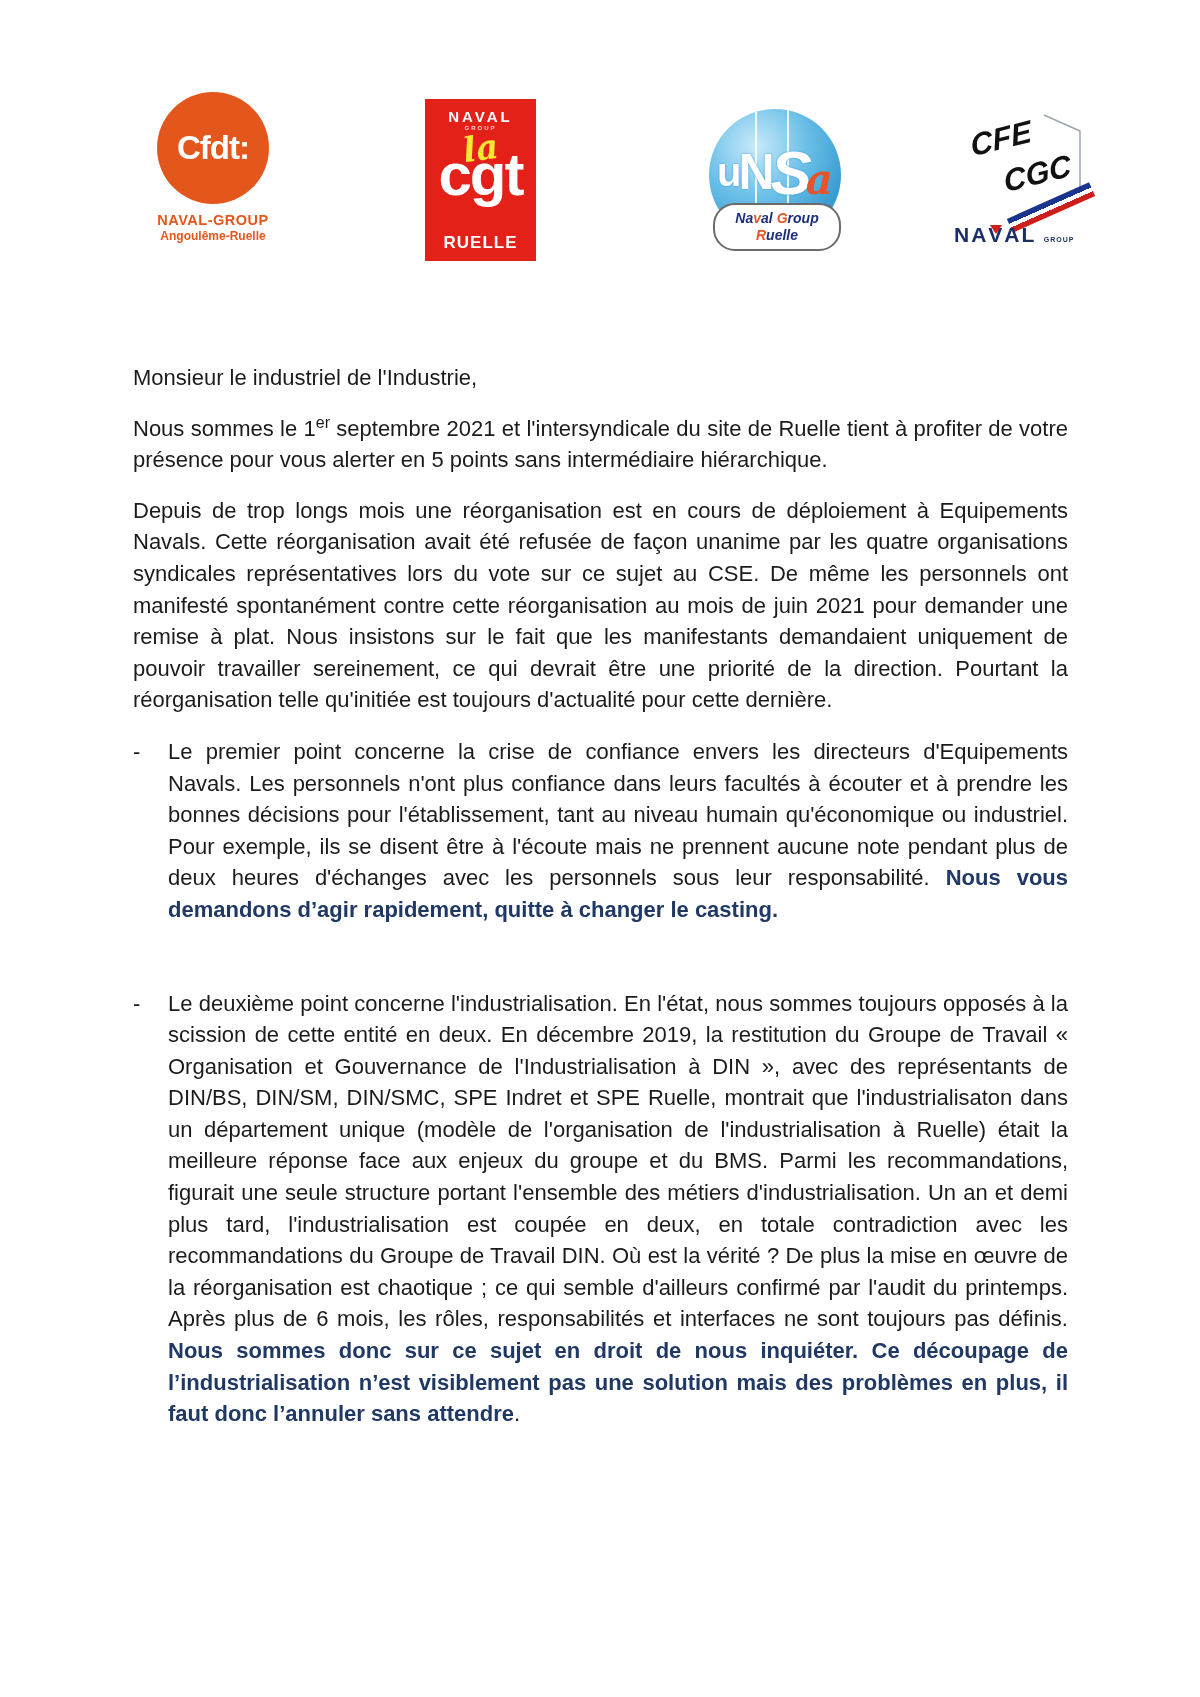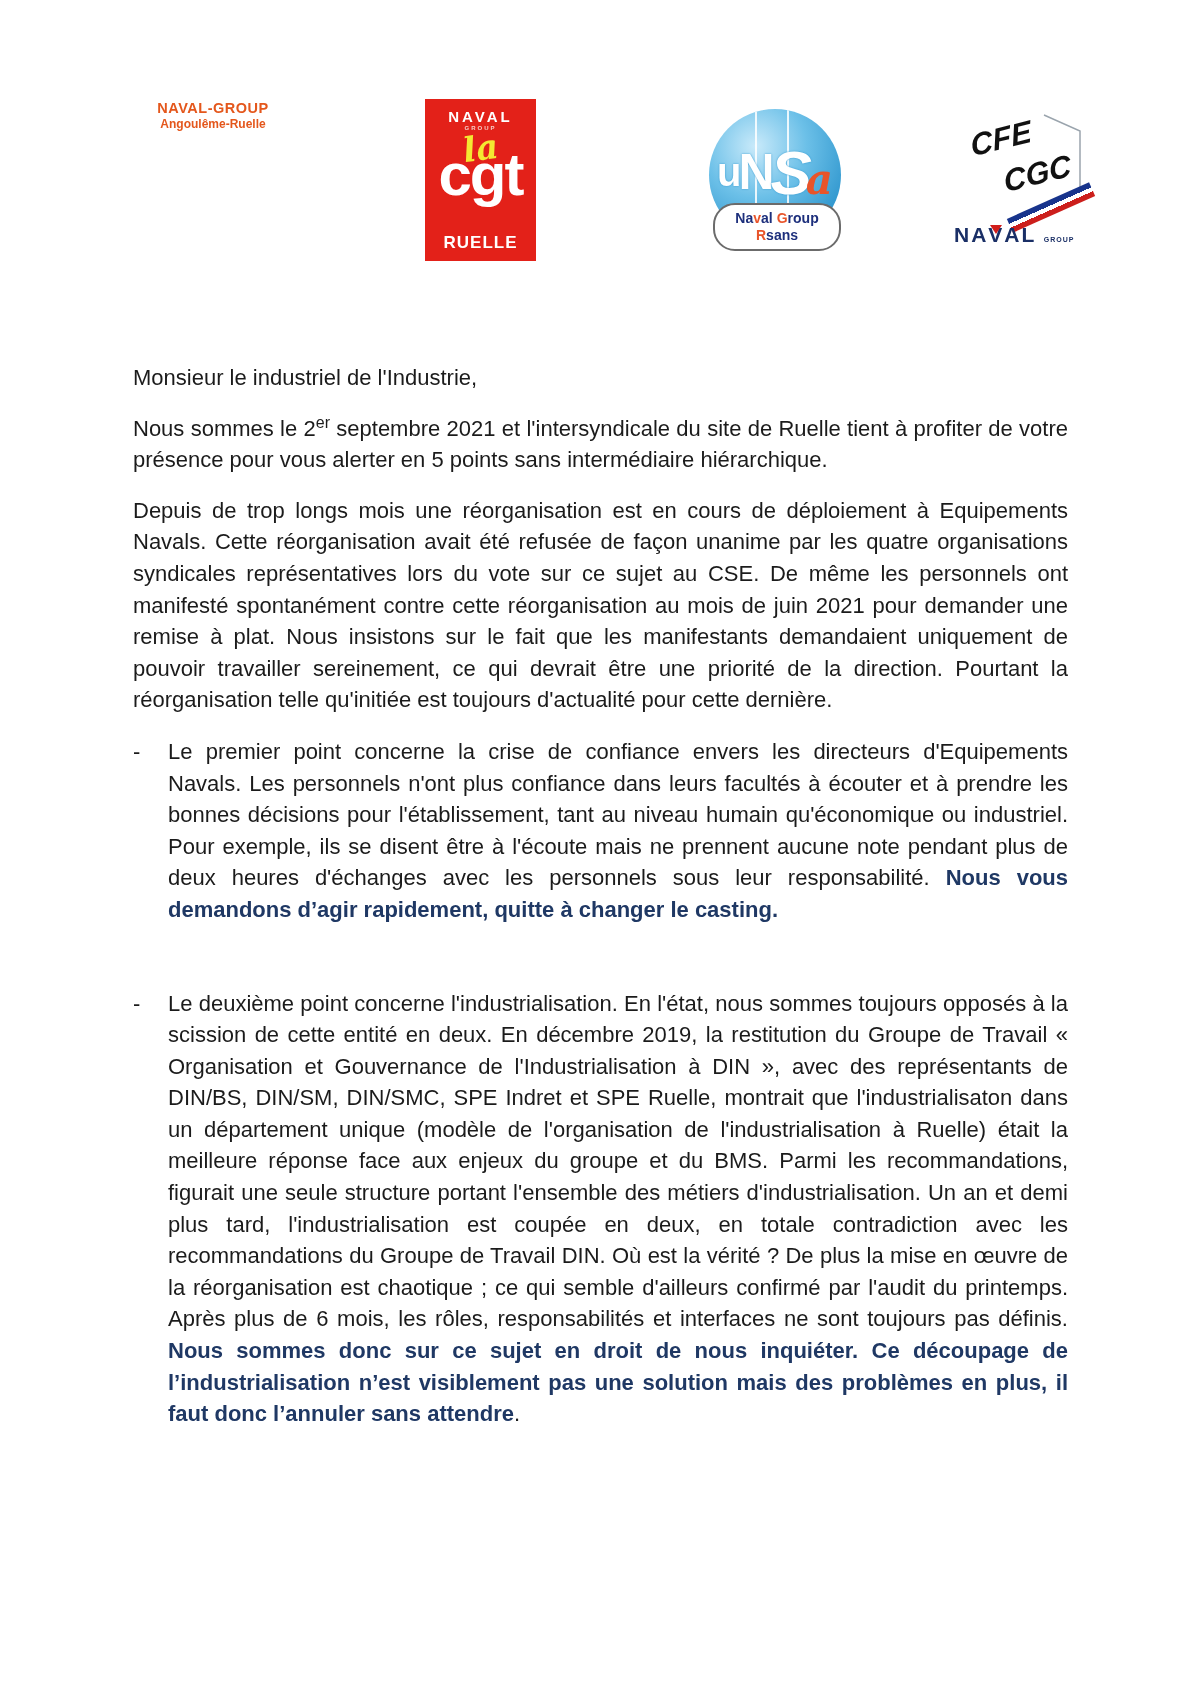--- a/index.html
+++ b/index.html
@@ -48,21 +48,21 @@
   .unsa-mast.m2 { left:78px; }
   .unsa-letters { position:relative; display:flex; align-items:center; margin-top:-6px; }
   .unsa-u { color:#fff; font-weight:bold; font-size:40px; margin-right:-3px; text-shadow:0 0 2px #2d95cd; }
   .unsa-n { color:#fff; font-weight:bold; font-size:50px; margin-right:-4px; text-shadow:0 0 2px #2d95cd; }
   .unsa-s { color:#fff; font-weight:bold; font-size:62px; font-style:italic; margin-right:-6px; text-shadow:0 0 2px #2d95cd; }
   .unsa-a { color:#e8542a; font-family:"DejaVu Serif", serif; font-style:italic; font-weight:bold; font-size:42px; margin-top:14px; }
   .unsa-pill {
     position:absolute; left:8px; top:97px; width:124px; height:44px;
     background:#fff; border:2px solid #6b6b6b; border-radius:22px;
     display:flex; flex-direction:column; align-items:center; justify-content:center;
-    font-weight:bold; font-size:14px; line-height:17px; color:#1d2f7c;
+    font-weight:bold; font-size:14px; line-height:17px; color:#1d2f7c;font-style:italic;
   }
   .unsa-orange { color:#e8542a; }
   .unsa-g { margin-left:4px; }
 
   
   .logo-cfecgc { left:948px; top:103px; width:155px; height:145px; color:#000; }
   .cfecgc-outline { position:absolute; left:0; top:0; }
   .cfecgc-cfe, .cfecgc-cgc {
     position:absolute; font-weight:900; font-style:italic; font-size:31px;
     transform:rotate(-14deg) skewX(-6deg); letter-spacing:0px; color:#111;
@@ -99,20 +99,23 @@
   .bullet .marker { position:absolute; left:0; top:0; }
   sup.ordinal { font-size:16px; line-height:0; vertical-align:super; }
   .bb { font-weight:bold; color:#1f3864; }
 </style>
 </head>
 <body>
 
 <div class="page">
 
   <div class="logo logo-cfdt">
+    <div class="cfdt-circle">
+      <span>Cfdt:</span>
+    </div>
     <div class="cfdt-l1">NAVAL-GROUP</div>
     <div class="cfdt-l2">Angoulême-Ruelle</div>
   </div>
 
   <div class="logo logo-cgt">
     <div class="cgt-naval">NAVAL</div>
     <div class="cgt-group">GROUP</div>
     <div class="cgt-la">la</div>
     <div class="cgt-cgt">cgt</div>
     <div class="cgt-ruelle">RUELLE</div>
@@ -124,39 +127,39 @@
       <div class="unsa-mast m2"></div>
       <div class="unsa-letters">
         <span class="unsa-u">u</span>
         <span class="unsa-n">N</span>
         <span class="unsa-s">S</span>
         <span class="unsa-a">a</span>
       </div>
     </div>
     <div class="unsa-pill">
       <div><span>Na</span><span class="unsa-orange">v</span><span>al</span><span class="unsa-orange unsa-g">G</span><span>roup</span></div>
-      <div><span class="unsa-orange">R</span><span>sans</span></div>
+      <div><span class="unsa-orange">R</span><span>uelle</span></div>
     </div>
   </div>
 
   <div class="logo logo-cfecgc">
     <svg class="cfecgc-outline" width="155" height="145">
       <path d="M 96 12 L 132 28 L 132 88 L 106 104" fill="none" stroke="#9aa4ad" stroke-width="1.5"></path>
     </svg>
     <div class="cfecgc-cfe">CFE</div>
     <div class="cfecgc-cgc">CGC</div>
     <div class="cfecgc-stripes"></div>
     <div class="cfecgc-naval"><span>NA</span><span class="cfecgc-v"><span>V</span><span class="cfecgc-v-accent"></span></span><span>AL</span> <span class="cfecgc-group">GROUP</span></div>
   </div>
 
   <div class="letter">
 
     <p class="greeting">Monsieur le industriel de l'Industrie,</p>
 
-    <p class="para"><span>Nous sommes le 2</span><sup class="ordinal">er</sup><span> septembre 2021 et l'intersyndicale du site de Ruelle tient à profiter de votre présence pour vous alerter en 5 points sans intermédiaire hiérarchique.</span></p>
+    <p class="para"><span>Nous sommes le 1</span><sup class="ordinal">er</sup><span> septembre 2021 et l'intersyndicale du site de Ruelle tient à profiter de votre présence pour vous alerter en 5 points sans intermédiaire hiérarchique.</span></p>
 
     <p class="para">Depuis de trop longs mois une réorganisation est en cours de déploiement à Equipements Navals. Cette réorganisation avait été refusée de façon unanime par les quatre organisations syndicales représentatives lors du vote sur ce sujet au CSE. De même les personnels ont manifesté spontanément contre cette réorganisation au mois de juin 2021 pour demander une remise à plat. Nous insistons sur le fait que les manifestants demandaient uniquement de pouvoir travailler sereinement, ce qui devrait être une priorité de la direction. Pourtant la réorganisation telle qu'initiée est toujours d'actualité pour cette dernière.</p>
 
     <p class="bullet bullet-1"><span class="marker">-</span><span>Le premier point concerne la crise de confiance envers les directeurs d'Equipements Navals. Les personnels n'ont plus confiance dans leurs facultés à écouter et à prendre les bonnes décisions pour l'établissement, tant au niveau humain qu'économique ou industriel. Pour exemple, ils se disent être à l'écoute mais ne prennent aucune note pendant plus de deux heures d'échanges avec les personnels sous leur responsabilité. </span><span class="bb">Nous vous demandons d’agir rapidement, quitte à changer le casting.</span><span></span></p>
 
     <p class="bullet bullet-2"><span class="marker">-</span><span>Le deuxième point concerne l'industrialisation. En l'état, nous sommes toujours opposés à la scission de cette entité en deux. En décembre 2019, la restitution du Groupe de Travail « Organisation et Gouvernance de l'Industrialisation à DIN », avec des représentants de DIN/BS, DIN/SM, DIN/SMC, SPE Indret et SPE Ruelle, montrait que l'industrialisaton dans un département unique (modèle de l'organisation de l'industrialisation à Ruelle) était la meilleure réponse face aux enjeux du groupe et du BMS. Parmi les recommandations, figurait une seule structure portant l'ensemble des métiers d'industrialisation. Un an et demi plus tard, l'industrialisation est coupée en deux, en totale contradiction avec les recommandations du Groupe de Travail DIN. Où est la vérité ? De plus la mise en œuvre de la réorganisation est chaotique ; ce qui semble d'ailleurs confirmé par l'audit du printemps. Après plus de 6 mois, les rôles, responsabilités et interfaces ne sont toujours pas définis. </span><span class="bb">Nous sommes donc sur ce sujet en droit de nous inquiéter. Ce découpage de l’industrialisation n’est visiblement pas une solution mais des problèmes en plus, il faut donc l’annuler sans attendre</span><span>.</span></p>
 
   </div>
 </div>
 

